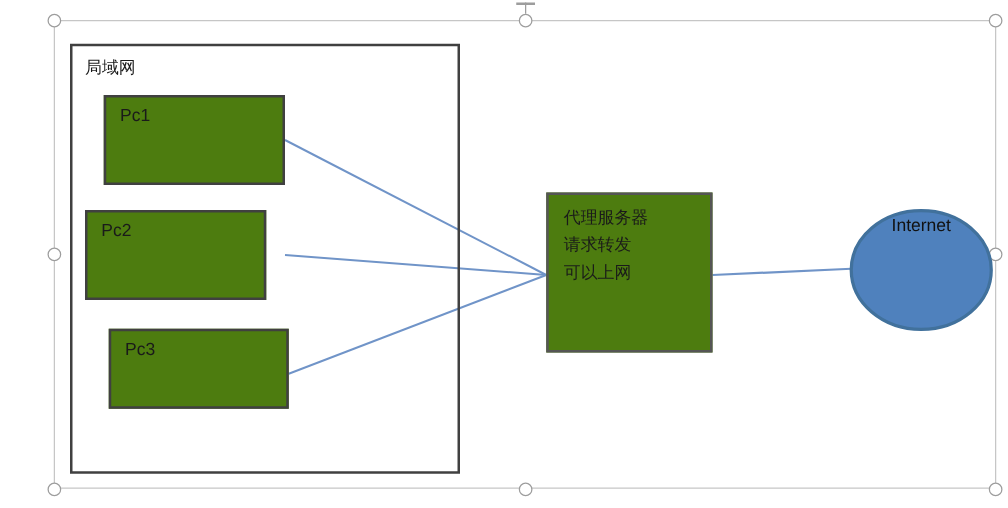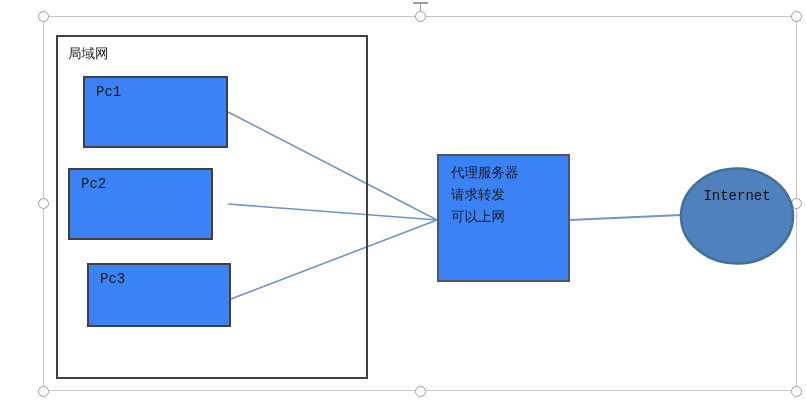--- a/index.html
+++ b/index.html
@@ -1,20 +1,20 @@
 <!DOCTYPE html>
 <html><head>
 <meta charset="utf-8">
 <style>
   html, body { margin: 0; padding: 0; background: #ffffff; }
   .canvas {
     position: relative;
     width: 806px; height: 406px;
     background: #ffffff;
-    font-family: Liberation Mono, monospace;
+    font-family: Liberation Sans, sans-serif;
     overflow: hidden;
   }
   
   .selection-rect {
     position: absolute;
     left: 43px; top: 16px; width: 754px; height: 375px;
     border: 1px solid #c6c6c6;
     box-sizing: border-box;
   }
   .handle {
@@ -32,21 +32,21 @@
   }
   .rot-bar {
     position: absolute;
     left: 413px; top: 2px; width: 15px; height: 2px;
     background: #9d9d9d;
   }
   .connectors { position: absolute; left: 0; top: 0; }
   
   .shape {
     position: absolute;
-    background: #3b82f6;
+    background: #4d7c0f;
     box-sizing: border-box;
   }
   .lan-box {
     left: 56px; top: 35px; width: 312px; height: 344px;
     border: 2px solid #404040;
     background: transparent;
   }
   .pc-box { border: 2px solid #404040; }
   .pc1 { left: 83px; top: 76px;  width: 145px; height: 72px; }
   .pc2 { left: 68px; top: 168px; width: 145px; height: 72px; }
@@ -67,21 +67,21 @@
   }
   .proxy-text {
     position: absolute; left: 12px; top: 7px;
     font-size: 13.5px; color: #1a1a1a; line-height: 22px;
   }
   .internet {
     position: absolute;
     left: 678px; top: 166px; width: 118px; height: 101px;
   }
   .internet-label {
-    position: absolute; left: 0; top: 22px; width: 100%;
+    position: absolute; left: 0; top: 6px; width: 100%;
     text-align: center;
     font-size: 14px; color: #111111;
   }
 </style>
 </head>
 <body>
 
 <div class="canvas">
 
   <div class="selection-rect"></div>

